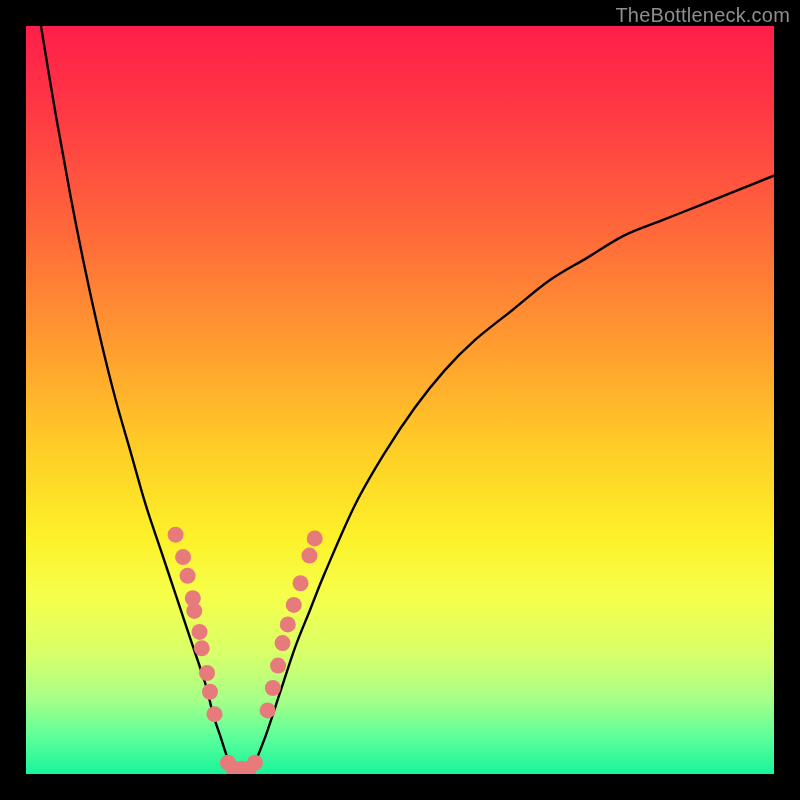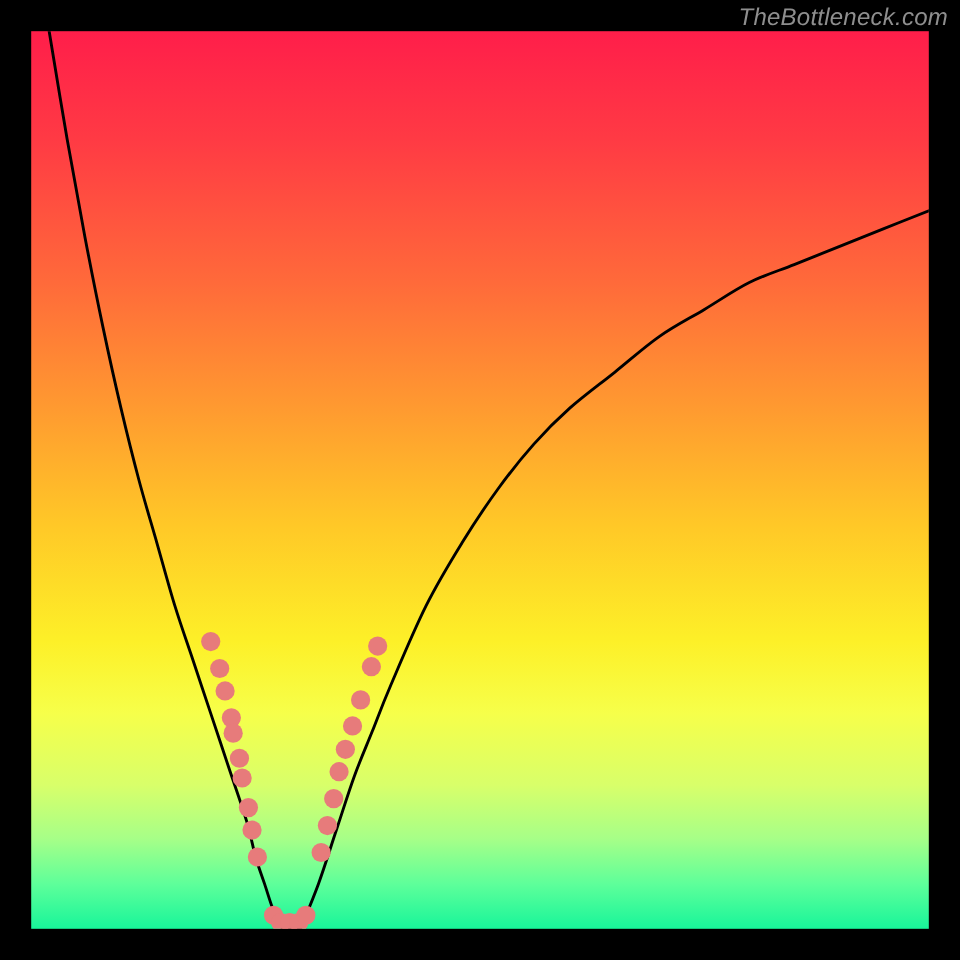--- a/index.html
+++ b/index.html
@@ -11,21 +11,20 @@
     background: #fff;
     font-family: Arial, Helvetica, sans-serif;
   }
   .frame {
     position: absolute;
     top: 0;
     left: 0;
     width: 800px;
     height: 800px;
     background: #000;
-    font-style: italic;
   }
   .plot-area {
     position: absolute;
     top: 26px;
     left: 26px;
     width: 748px;
     height: 748px;
   }
   .gradient-bg {
     position: absolute;

